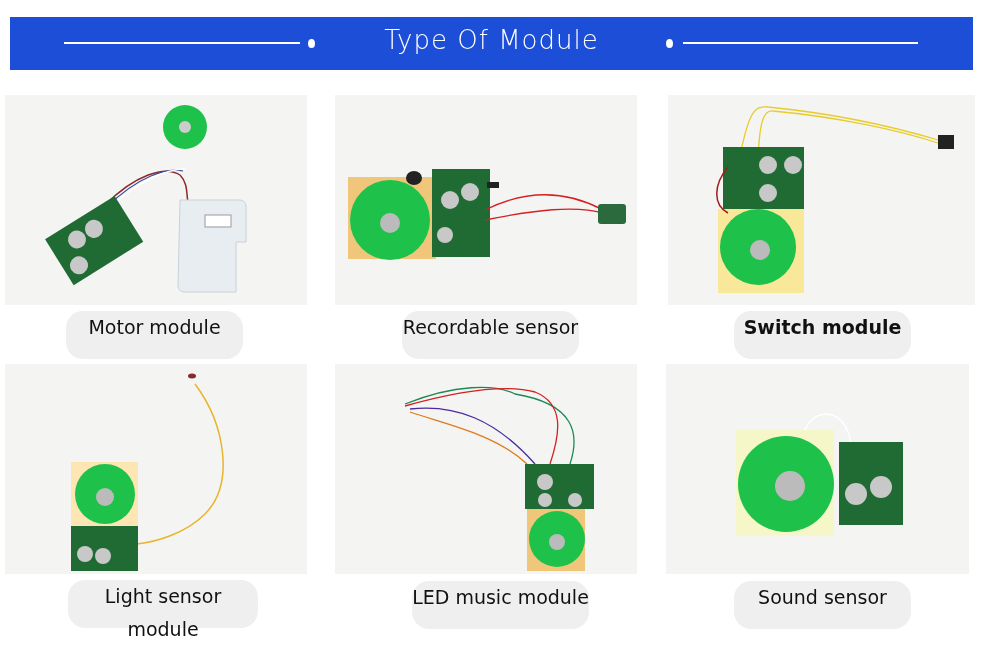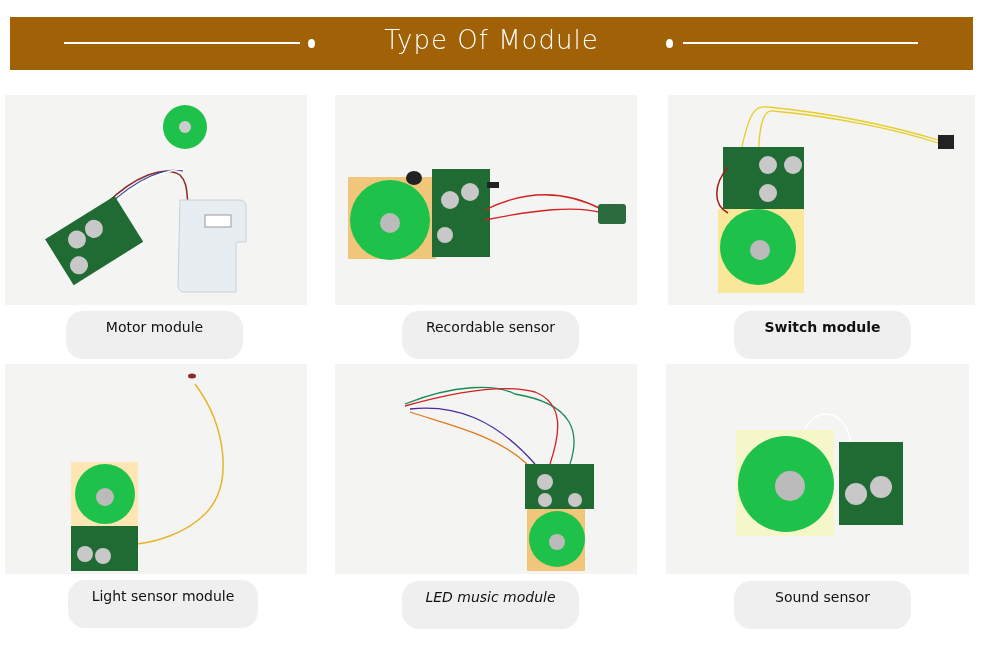--- a/index.html
+++ b/index.html
@@ -1,23 +1,23 @@
 <!DOCTYPE html>
 <html><head>
 <meta charset="utf-8">
 <style>
   html,body{margin:0;padding:0;background:#fff;}
   body{width:983px;height:646px;position:relative;overflow:hidden;font-family:"DejaVu Sans","Liberation Sans",sans-serif;}
-  .banner{position:absolute;left:10px;top:17px;width:963px;height:53px;background:#a16207;}
+  .banner{position:absolute;left:10px;top:17px;width:963px;height:53px;background:#1d4ed8;}
   .banner .line{position:absolute;top:25px;height:2px;background:#fff;}
   .banner .dot{position:absolute;top:22px;width:7px;height:9px;border-radius:50%;background:#fff;}
   .banner .title{position:absolute;left:0;right:0;top:8px;text-align:center;color:#fff;font-size:26px;letter-spacing:1px;font-weight:300;}
   .card{position:absolute;background:#f4f4f3;overflow:hidden;}
   .card svg{position:absolute;left:0;top:0;}
-  .pill{position:absolute;height:48px;border-radius:17px;background:#efefef;color:#111;font-size:14px;line-height:33px;text-align:center;}
+  .pill{position:absolute;height:48px;border-radius:17px;background:#efefef;color:#111;font-size:19px;line-height:33px;text-align:center;}
 </style>
 </head>
 <body>
 
 <div class="banner">
   <div class="line" style="left:54px;width:236px;"></div>
   <div class="dot" style="left:298px;"></div>
   <div class="title">Type Of Module</div>
   <div class="dot" style="left:656px;"></div>
   <div class="line" style="left:673px;width:235px;"></div>
@@ -99,21 +99,21 @@
     <path d="M75 48 C110 60 160 70 192 100" stroke="#e07a1a" stroke-width="1.3" fill="none"></path>
     <rect x="190" y="100" width="69" height="45" fill="#1f6b33"></rect>
     <circle cx="210" cy="118" r="8" fill="#c8c8c8"></circle>
       <circle cx="210" cy="136" r="7" fill="#c8c8c8"></circle>
       <circle cx="240" cy="136" r="7" fill="#c8c8c8"></circle>
     <rect x="192" y="145" width="58" height="62" fill="#f0c77a"></rect>
     <circle cx="222" cy="175" r="28" fill="#1ec24a"></circle>
     <circle cx="222" cy="178" r="8" fill="#bbb"></circle>
   </svg>
 </div>
-<div class="pill" style="left:402px;top:581px;width:177px;font-style:italic;">LED music module</div>
+<div class="pill" style="left:412px;top:581px;width:177px;">LED music module</div>
 
 <div class="card" style="left:666px;top:364px;width:303px;height:210px;">
   <svg width="303" height="210" viewBox="0 0 303 210">
     <path d="M135 80 C140 40 180 40 185 80" stroke="#fff" stroke-width="1.5" fill="none"></path>
     <rect x="70" y="66" width="98" height="106" fill="#f6f7c8"></rect>
     <circle cx="120" cy="120" r="48" fill="#1ec24a"></circle>
     <circle cx="124" cy="122" r="15" fill="#bbb"></circle>
     <rect x="173" y="78" width="64" height="83" fill="#1f6b33"></rect>
     <circle cx="190" cy="130" r="11" fill="#c8c8c8"></circle>
       <circle cx="215" cy="123" r="11" fill="#c8c8c8"></circle>

